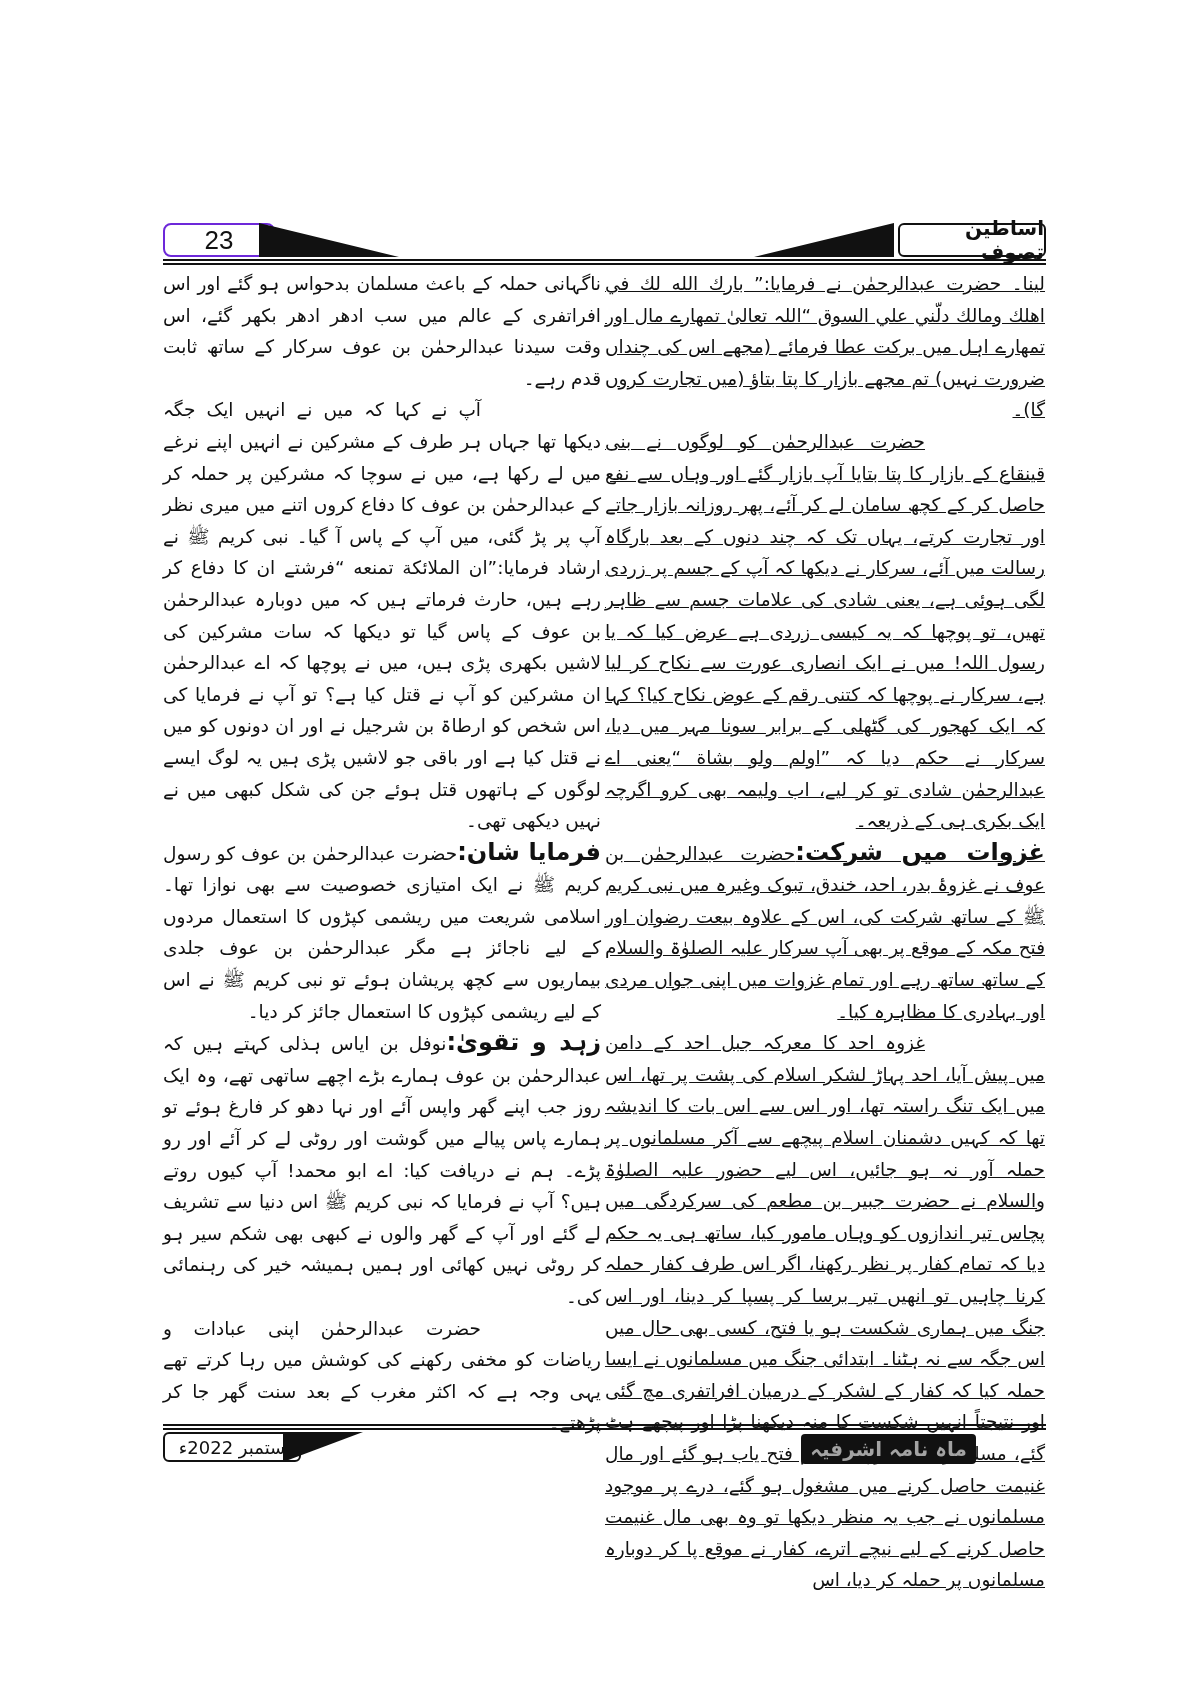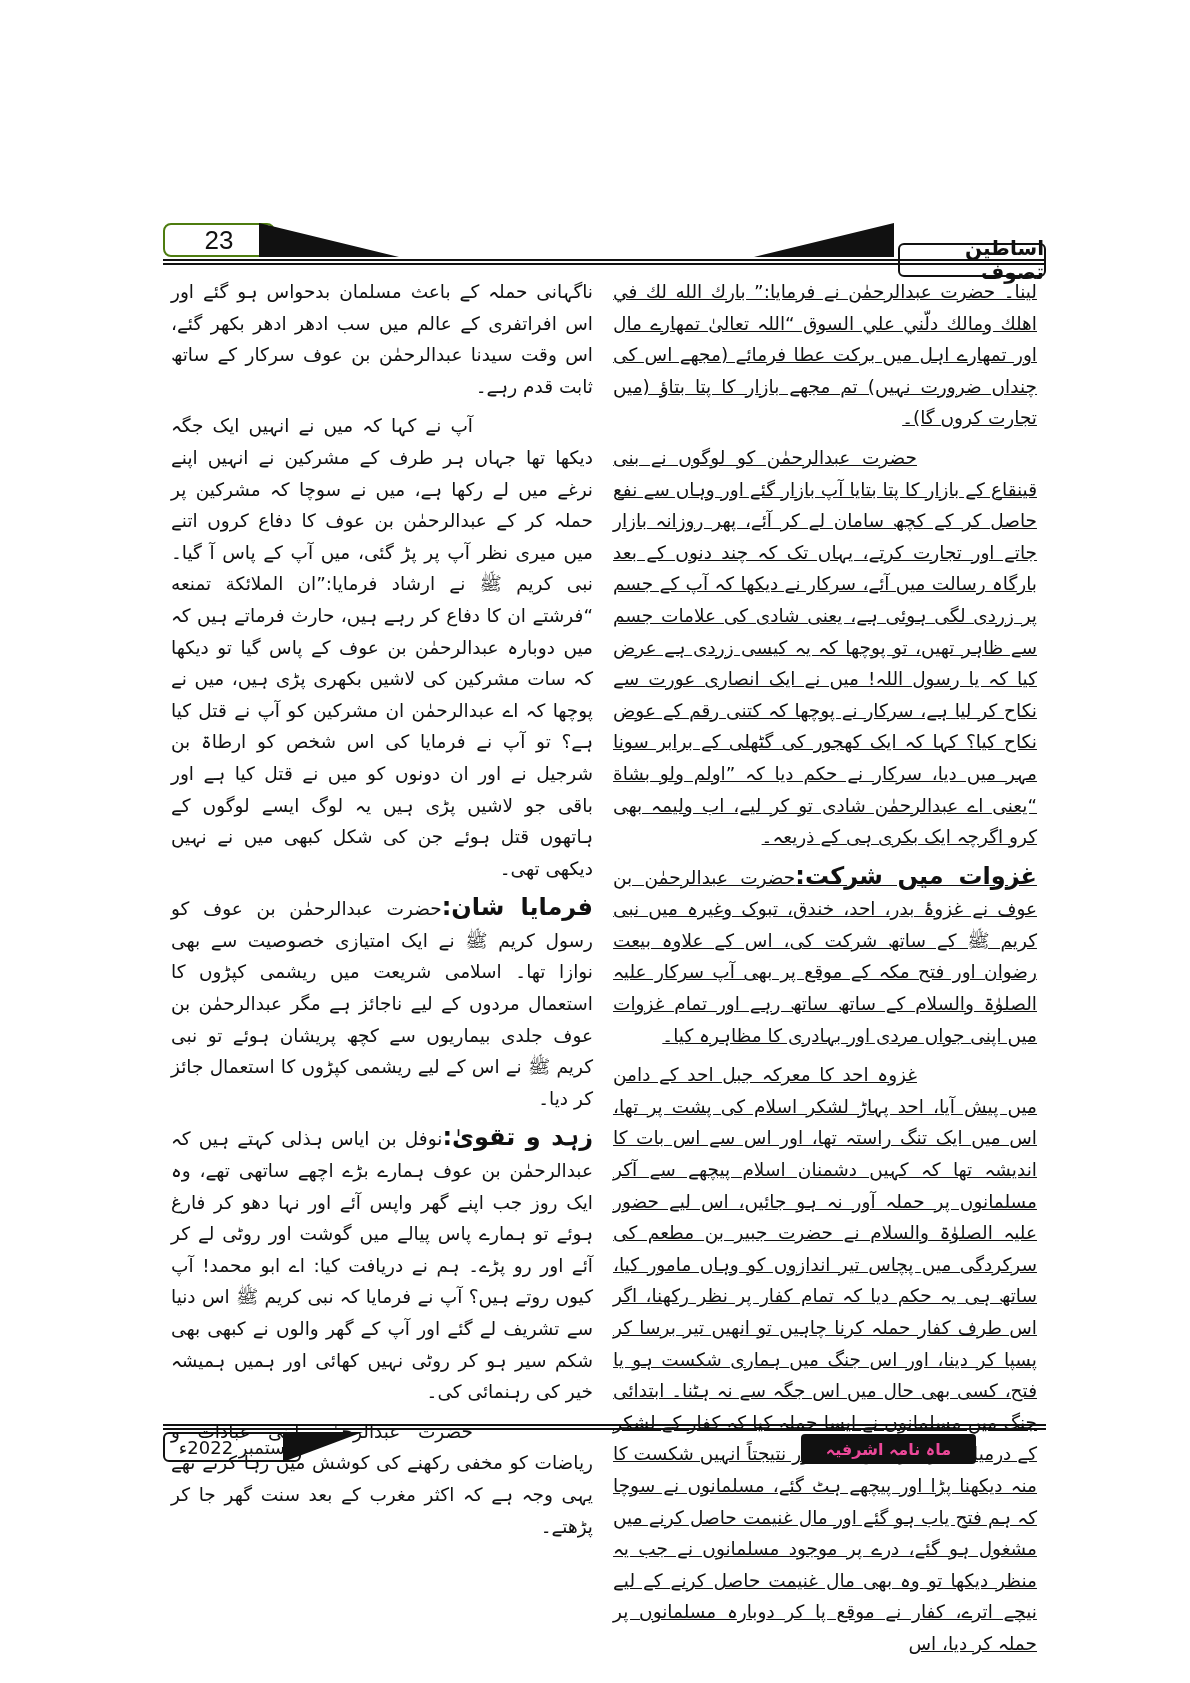--- a/index.html
+++ b/index.html
@@ -1,29 +1,29 @@
 <!DOCTYPE html>
 <html><head>
 <meta charset="utf-8">
 <style>
   html, body { margin:0; padding:0; background:#ffffff; }
   body { width:1190px; height:1683px; position:relative; overflow:hidden; font-family:"DejaVu Sans", sans-serif; color:#111; }
   .header { position:absolute; left:163px; top:223px; width:883px; height:40px; }
-  .page-num-box { position:absolute; left:0; top:0; width:112px; height:34px; border:2px solid #4d7c0f; border-radius:8px; box-sizing:border-box; display:flex; align-items:center; justify-content:center; font-size:26px; font-family:"Liberation Sans", sans-serif; }
-  .title-box { position:absolute; right:0; top:0; width:148px; height:34px; border:2px solid #111; border-radius:6px; box-sizing:border-box; display:flex; align-items:center; justify-content:center; font-size:20px; font-weight:bold; direction:rtl;margin-top:20px; }
+  .page-num-box { position:absolute; left:0; top:0; width:112px; height:34px; border:2px solid #6d28d9; border-radius:8px; box-sizing:border-box; display:flex; align-items:center; justify-content:center; font-size:26px; font-family:"Liberation Sans", sans-serif; }
+  .title-box { position:absolute; right:0; top:0; width:148px; height:34px; border:2px solid #111; border-radius:6px; box-sizing:border-box; display:flex; align-items:center; justify-content:center; font-size:20px; font-weight:bold; direction:rtl; }
   .rule-double { position:absolute; left:163px; width:883px; height:6px; border-top:2px solid #111; border-bottom:2px solid #111; box-sizing:border-box; }
   .col { position:absolute; direction:rtl; text-align:justify; font-family:"DejaVu Sans", sans-serif; font-size:18.5px; line-height:31.6px; }
   .col-right { left:605px; top:268px; width:440px;text-decoration:underline; }
   .col-left { left:163px; top:268px; width:438px; }
-  .col p { margin:8px; }
+  .col p { margin:0; }
   .col .indent { text-indent:120px; }
   .heading { font-weight:bold; font-size:24px; }
   .footer { position:absolute; left:163px; top:1430px; width:883px; height:40px; }
   .date-box { position:absolute; left:0; top:2px; width:138px; height:30px; border:2px solid #111; border-radius:6px; box-sizing:border-box; display:flex; align-items:center; justify-content:center; font-size:18px; direction:rtl; }
-  .mag-box { position:absolute; right:70px; top:4px; width:175px; height:30px; background:#111; color:#ec4899; border-radius:4px; display:flex; align-items:center; justify-content:center; font-size:16px; font-weight:bold; direction:rtl; }
+  .mag-box { position:absolute; right:70px; top:4px; width:175px; height:30px; background:#111; color:#a3a3a3; border-radius:4px; display:flex; align-items:center; justify-content:center; font-size:20px; font-weight:bold; direction:rtl; }
   svg { display:block; }
 </style>
 </head>
 <body>
 
 <div class="header">
   <div class="page-num-box">23</div>
   <svg style="position:absolute;left:96px;top:0" width="140" height="34">
       <polygon points="0,0 0,34 140,34" fill="#111"></polygon>
     </svg>

